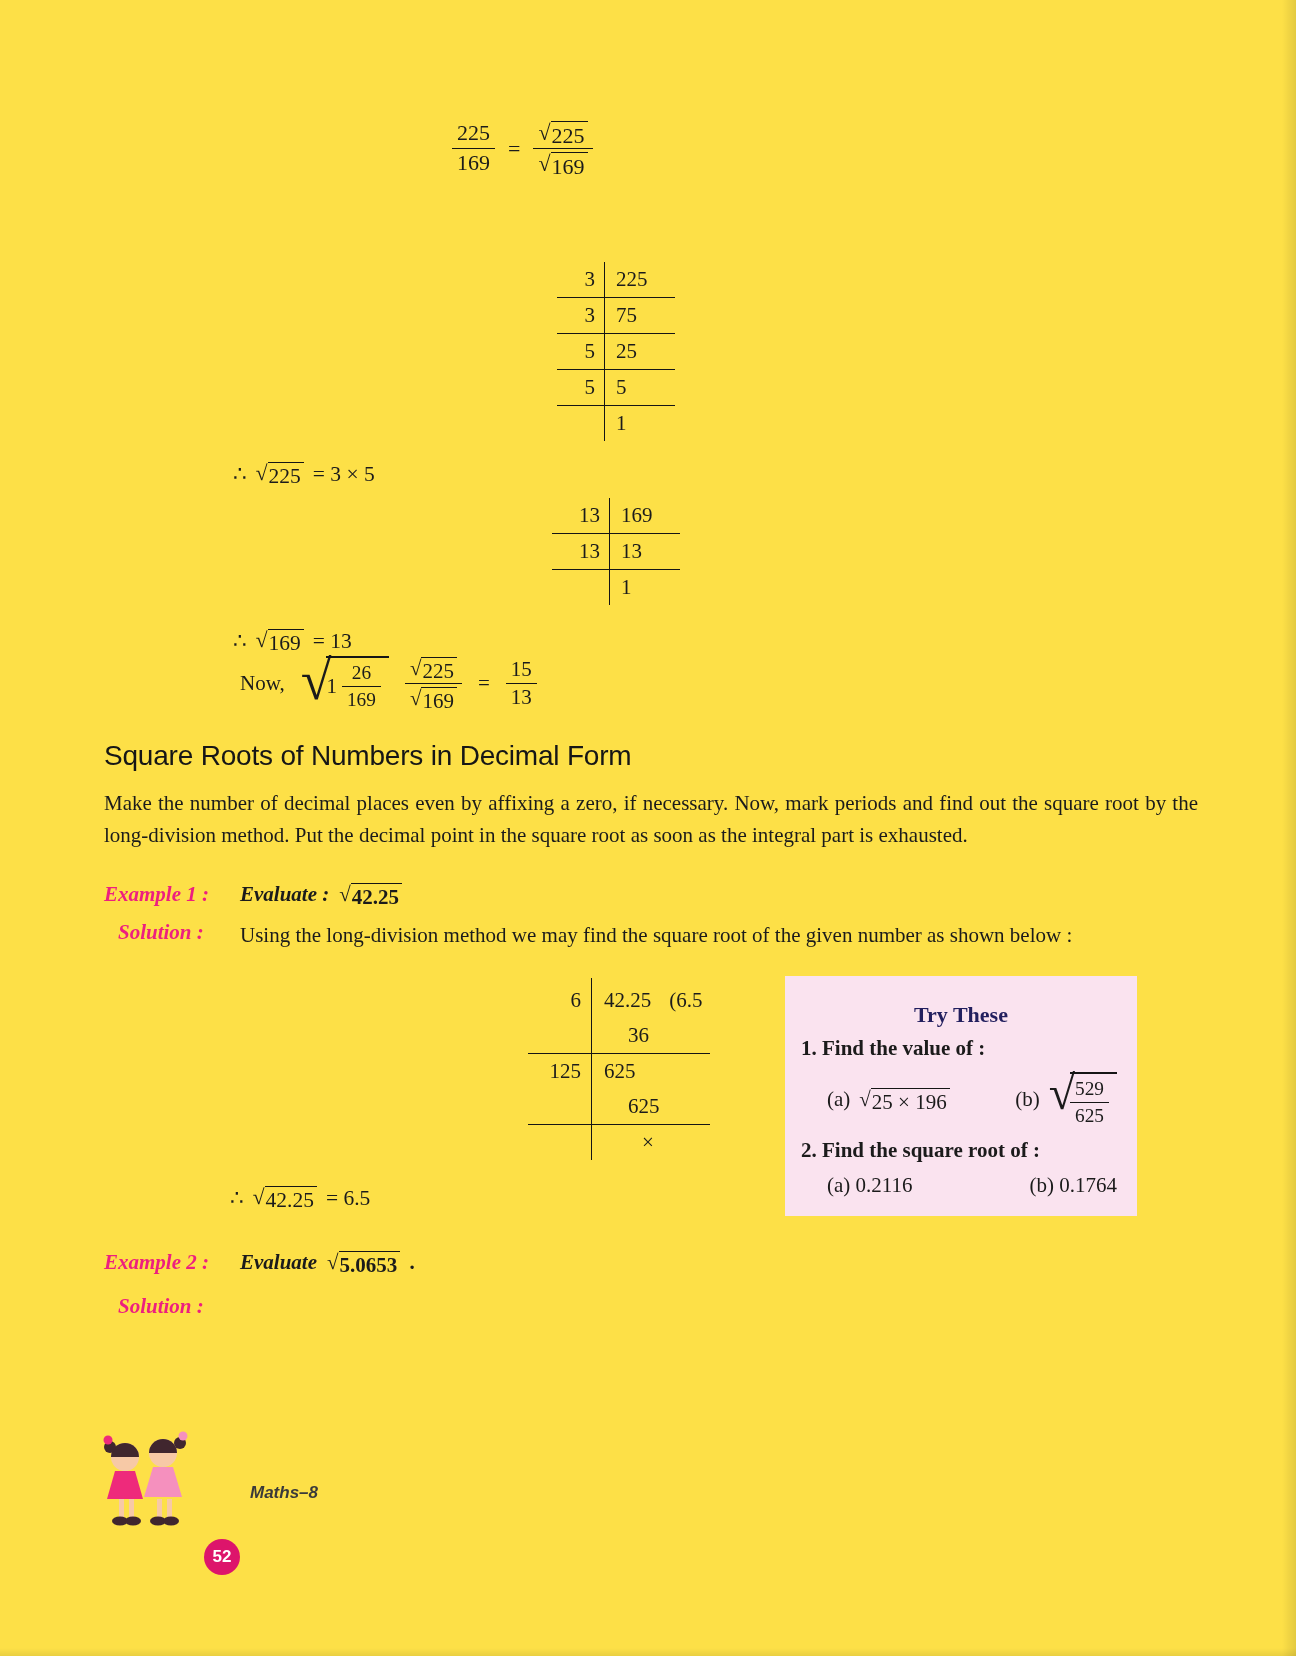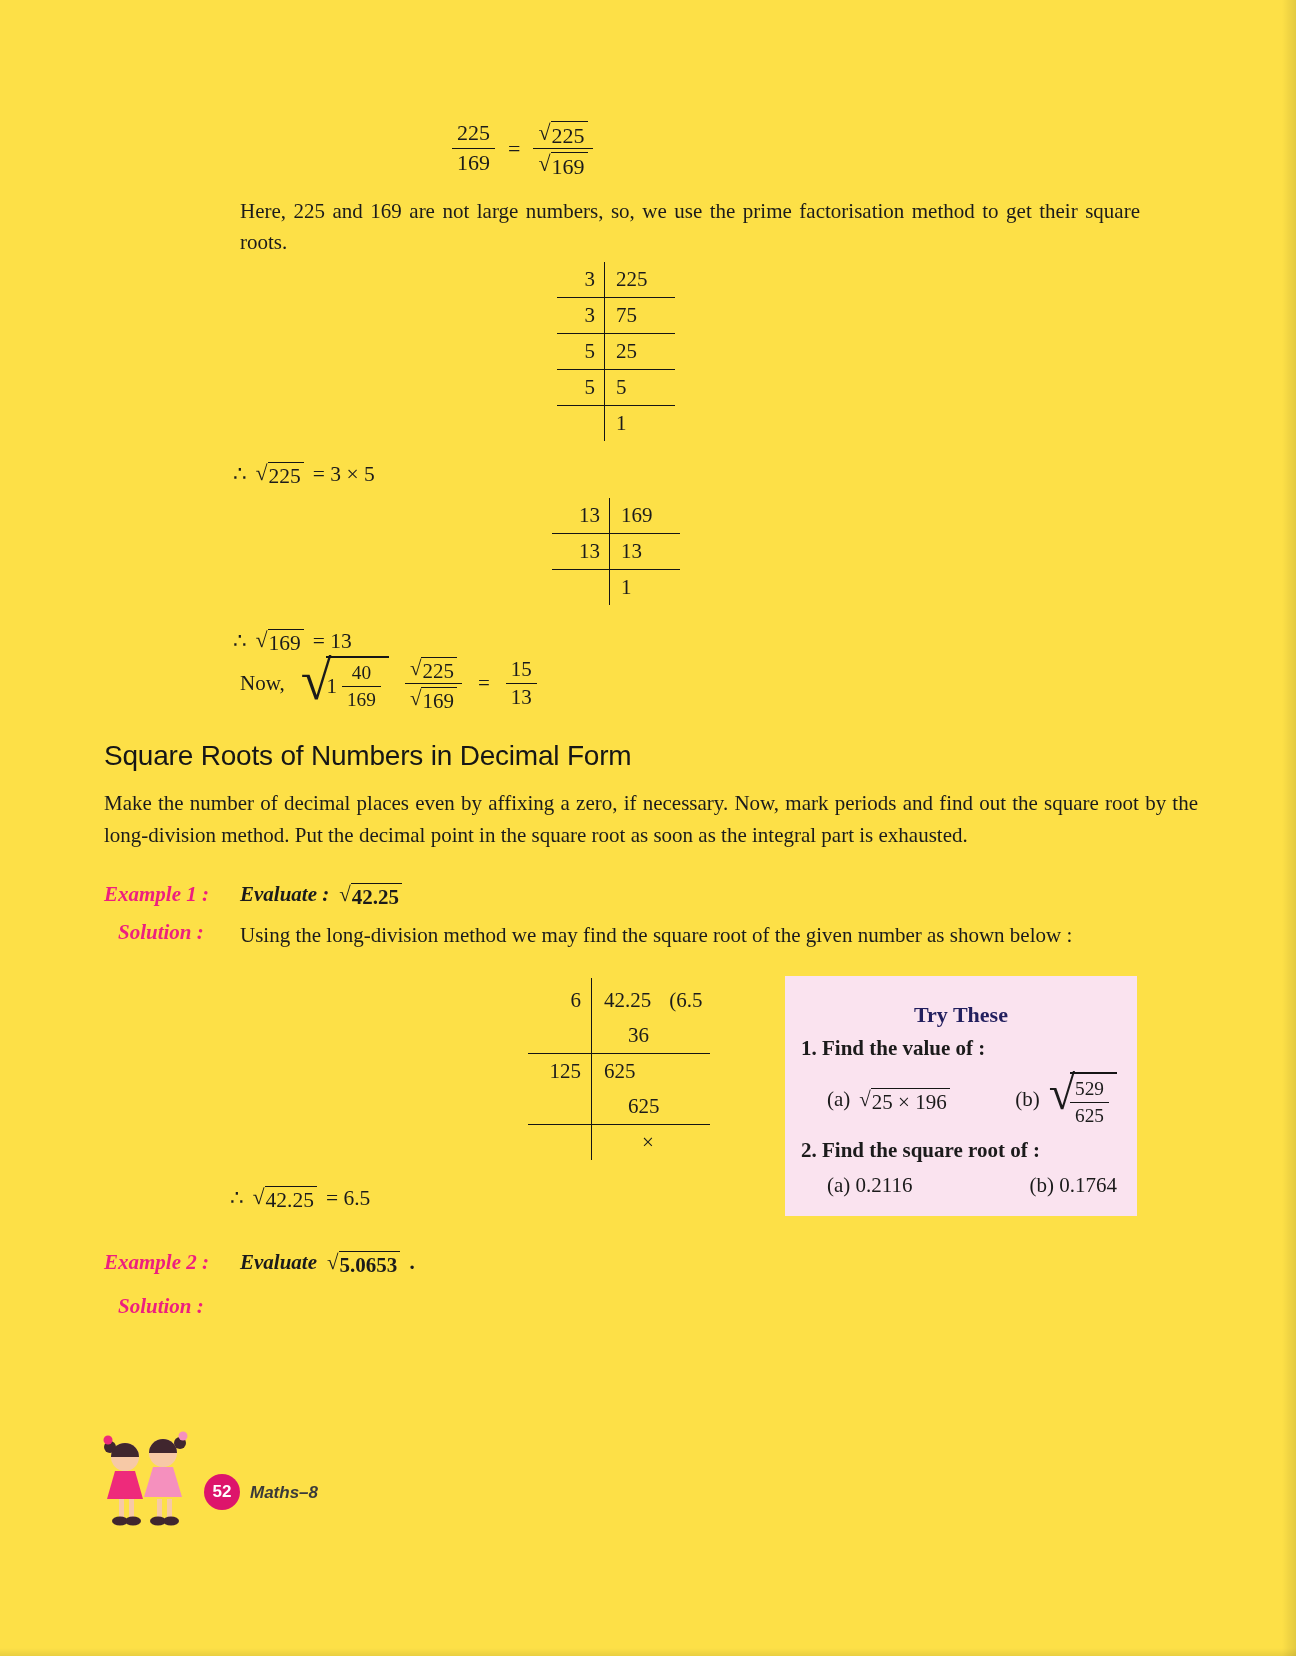--- a/index.html
+++ b/index.html
@@ -82,21 +82,21 @@
 
   
   .trybox{background:var(--try-box-bg);padding:26px 16px 16px;}
   .tb-title{text-align:center;font-weight:bold;font-size:22px;color:var(--title-navy);}
   .tb-q{font-weight:bold;margin-top:8px;}
   .tb-opts{display:flex;justify-content:space-between;align-items:center;padding:10px 4px 2px 26px;}
   .tb-opt{display:flex;align-items:center;gap:9px;}
 
   
   #kids{left:95px;top:1425px;}
-  .page-badge{left:204px;top:1474px;width:36px;height:36px;border-radius:50%;background:var(--badge-pink);
+  .page-badge{left:204px;top:1539px;width:36px;height:36px;border-radius:50%;background:var(--badge-pink);
               color:#fff;font-family:"Liberation Sans",sans-serif;font-weight:bold;font-size:17px;
               display:flex;align-items:center;justify-content:center;}
   .book-label{left:250px;top:1483px;font-family:"Liberation Sans",sans-serif;font-style:italic;
               font-weight:bold;font-size:17px;color:#3a3a3a;}
 
   .edge-right{right:0;top:0;width:14px;height:100%;
               background:linear-gradient(to right,rgba(0,0,0,0),rgba(0,0,0,0.10));}
   .edge-bottom{left:0;bottom:0;width:100%;height:8px;
                background:linear-gradient(to bottom,rgba(0,0,0,0),rgba(0,0,0,0.08));}
 </style>
@@ -120,21 +120,20 @@
       </span>
       <span class="den">
         <span class="sqrt">
           <span class="rsign">√</span>
           <span class="rbody">169</span>
         </span>
       </span>
     </span>
   </div>
 
-  <p class="abs" id="para1">Here, 225 and 169 are not large numbers, so, we use the prime factorisation method to get their square roots.</p>
 
   <div class="abs ptable" id="ptable225">
     <div class="prow lined">
       <span class="pdiv">3</span>
       <span class="pval">225</span>
     </div>
     <div class="prow lined">
       <span class="pdiv">3</span>
       <span class="pval">75</span>
     </div>
@@ -185,21 +184,21 @@
     <span class="rhs">= 13</span>
   </div>
 
   <div class="abs" id="now-line">
     <span>Now,</span>
     <span class="bigsqrt">
       <span class="brsign">√</span>
       <span class="brbody">
         <span>1</span>
         <span class="frac small">
-          <span class="num">40</span>
+          <span class="num">26</span>
           <span class="den">169</span>
         </span>
       </span>
     </span>
     <span class="frac">
       <span class="num">
         <span class="sqrt">
           <span class="rsign">√</span>
           <span class="rbody">225</span>
         </span>

